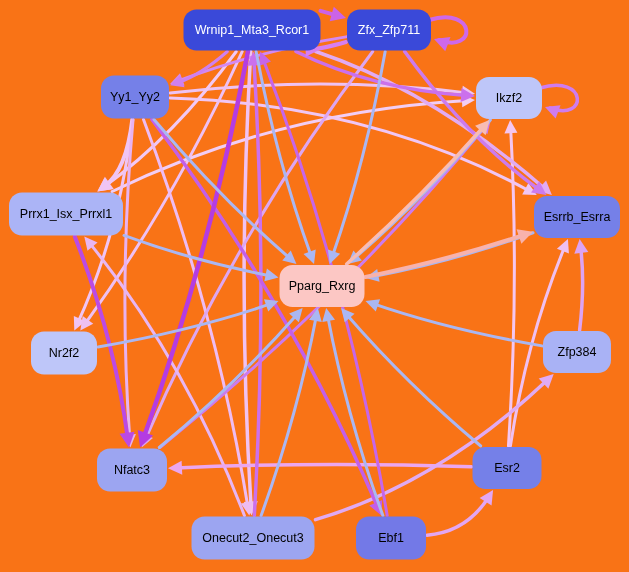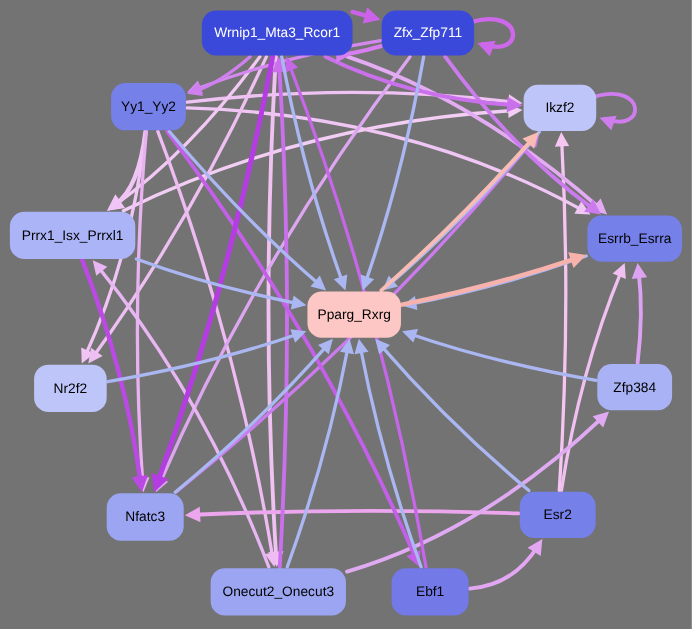--- a/index.html
+++ b/index.html
@@ -1,16 +1,16 @@
 <!DOCTYPE html>
 <html><head>
 <meta charset="utf-8">
 <style>
   html,body{margin:0;padding:0;background:#ffffff;}
-  #stage{position:relative;width:629px;height:572px;background:#737373;overflow:hidden;
+  #stage{position:relative;width:629px;height:572px;background:#f97316;overflow:hidden;
          font-family:"Liberation Sans", sans-serif;}
   svg{display:block}
   .node-label{font-family:"Liberation Sans", sans-serif;font-size:12.5px;}
 </style>
 </head>
 <body>
 
 <div id="stage">
   <svg id="net" width="629" height="572" viewBox="0 0 629 572">
       <path d="M 112.16568914956011 191.5 Q 275.9 111.69999999999999 467.15354022204787 100.45944443997402" fill="none" stroke="#f2cdf4" stroke-width="3" stroke-linecap="round"></path>

